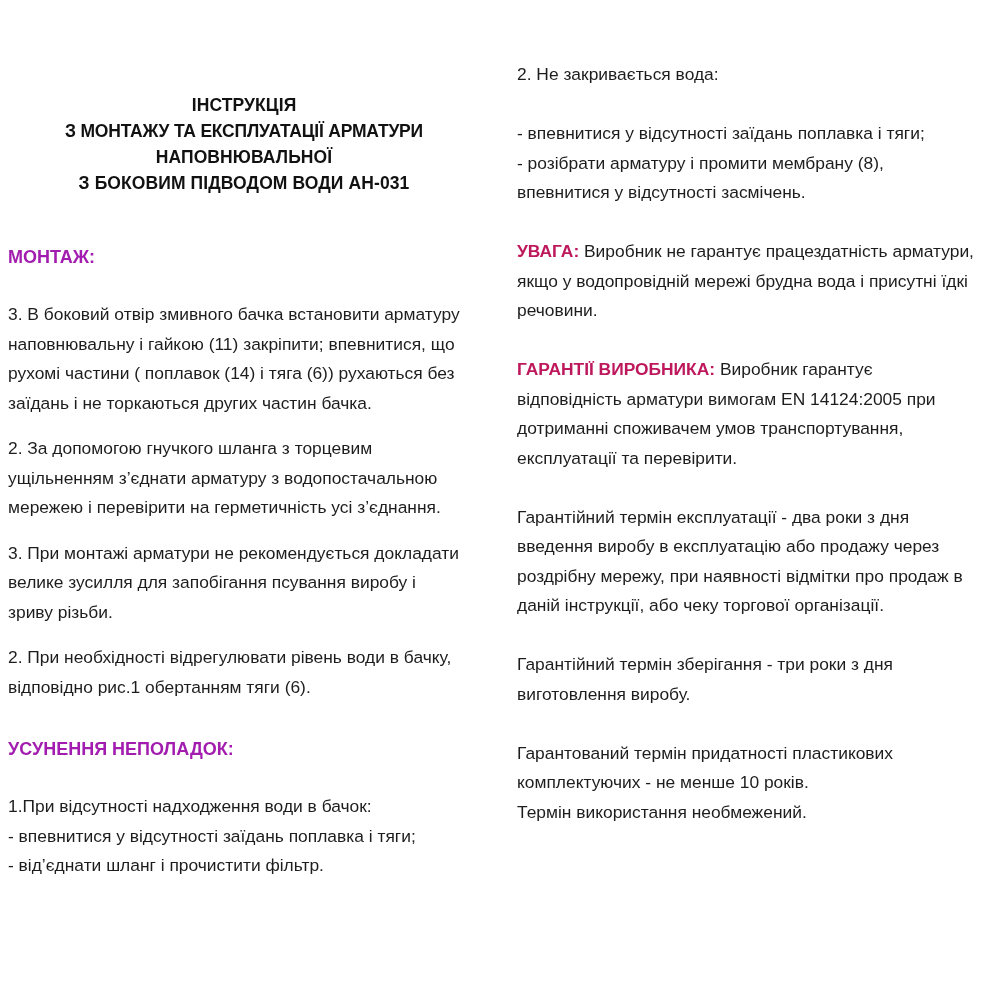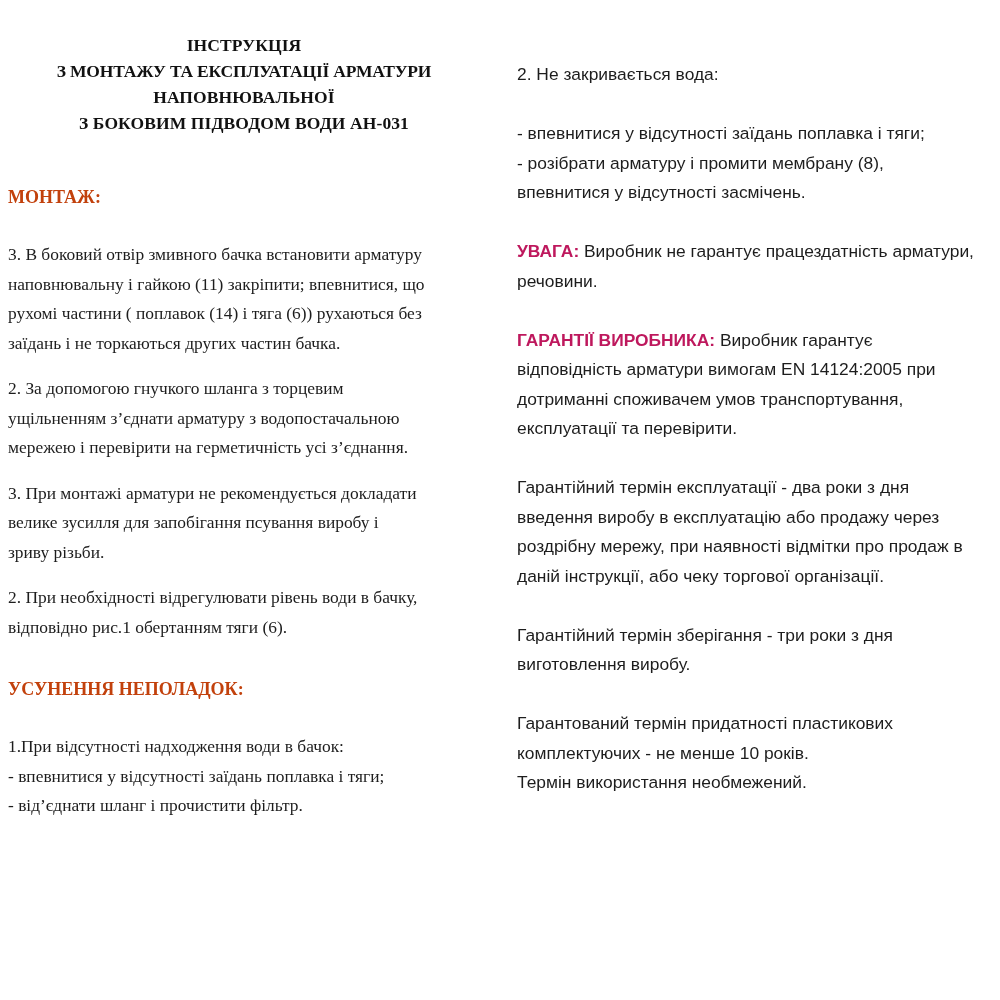--- a/index.html
+++ b/index.html
@@ -24,22 +24,21 @@
   .columns {
     display: flex;
     align-items: flex-start;
     width: 1000px;
   }
   .col {
     box-sizing: border-box;
   }
   .col-left {
     width: 500px;
-    padding: 32px 20px 0 8px;
-    font-family: Liberation Serif, serif;
+    padding: 92px 20px 0 8px;
   }
   .col-right {
     width: 500px;
     padding: 60px 8px 0 17px;
   }
 
   
   .doc-title {
     text-align: center;
     font-weight: bold;
@@ -56,21 +55,21 @@
   }
   .doc-title .tline.wide {
     letter-spacing: -0.2px;
   }
 
   
   .section-heading {
     font-weight: bold;
     font-size: 18px;
     line-height: 26px;
-    color: #c2410c;
+    color: #a21caf;
     margin: 0 0 30px 0;
   }
   .heading-gap-top {
     margin-top: 34px;
   }
 
   
   .para {
     font-size: 17.4px;
     line-height: 29.5px;
@@ -151,20 +150,21 @@
       </p>
 
       <p class="para gap">
         <span class="ln">- впевнитися у відсутності заїдань поплавка  і тяги;</span>
         <span class="ln">- розібрати арматуру і промити мембрану (8),</span>
         <span class="ln">впевнитися у відсутності засмічень.</span>
       </p>
 
       <p class="para gap">
         <span class="ln"><span class="inline-bold">УВАГА:</span><span> Виробник не гарантує працездатність арматури,</span></span>
+        <span class="ln">якщо у водопровідній мережі брудна вода і присутні їдкі</span>
         <span class="ln">речовини.</span>
       </p>
 
       <p class="para gap">
         <span class="ln"><span class="inline-bold">ГАРАНТІЇ ВИРОБНИКА:</span><span> Виробник гарантує</span></span>
         <span class="ln">відповідність арматури вимогам EN 14124:2005  при</span>
         <span class="ln">дотриманні споживачем умов транспортування,</span>
         <span class="ln">експлуатації та перевірити.</span>
       </p>
 

